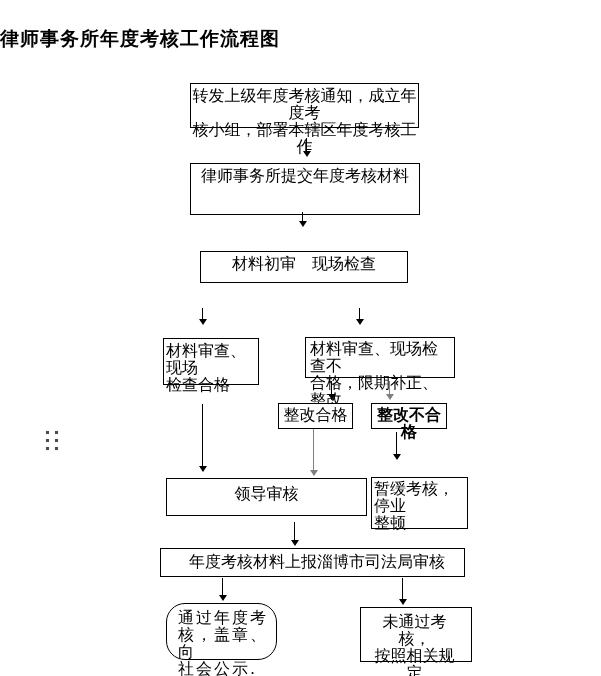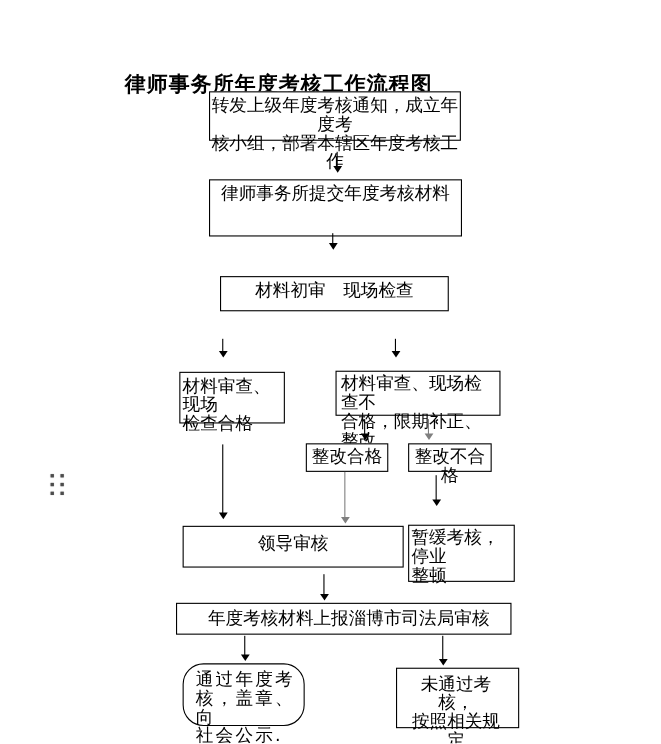--- a/index.html
+++ b/index.html
@@ -7,26 +7,24 @@
     position:relative;
     width:601px;height:676px;
     background:#ffffff;
     font-family:"DejaVu Sans","Liberation Sans",sans-serif;
     color:#000000;
     overflow:hidden;
   }
   .page-title{
     position:absolute;
     left:0;top:26px;width:507px;
-    text-align:center;
     font-size:19px;
     font-weight:bold;
     letter-spacing:1px;
     color:#000000;
-    margin-top:38px;
   }
   .node{
     position:absolute;
     box-sizing:border-box;
     border:1px solid #000000;
     background:#ffffff;
     font-size:16px;
     line-height:17px;
     white-space:pre-line;
     color:#000000;
@@ -80,21 +78,21 @@
   <div class="node" style="left:200px;top:251px;width:208px;height:32px;text-align:center;padding-top:3px;">材料初审　现场检查</div>
 
   <div class="node" style="left:163px;top:338px;width:96px;height:47px;padding:3px 1px 0 2px;">材料审查、现场
 检查合格</div>
 
   <div class="node" style="left:305px;top:337px;width:150px;height:41px;padding:2px 2px 0 4px;">材料审查、现场检查不
 合格，限期补正、整改</div>
 
   <div class="node" style="left:278px;top:403px;width:75px;height:26px;text-align:center;padding-top:2px;">整改合格</div>
 
-  <div class="node" style="left:371px;top:403px;width:76px;height:26px;text-align:center;padding-top:2px;">整改不合格</div>
+  <div class="node" style="left:371px;top:403px;width:76px;height:26px;text-align:center;padding-top:2px;font-weight:bold;">整改不合格</div>
 
   <div class="node" style="left:371px;top:463px;width:97px;height:52px;padding:2px 1px 0 2px;margin-top:14px;">暂缓考核，停业
 整顿</div>
 
   <div class="node" style="left:166px;top:478px;width:201px;height:38px;text-align:center;padding-top:6px;">领导审核</div>
 
   <div class="node" style="left:160px;top:548px;width:305px;height:29px;padding:4px 0 0 28px;">年度考核材料上报淄博市司法局审核</div>
 
   <div class="node" style="left:166px;top:603px;width:111px;height:57px;padding:5px 4px 0 11px;letter-spacing:2px;border-radius:19px;">通过年度考
 核，盖章、向

